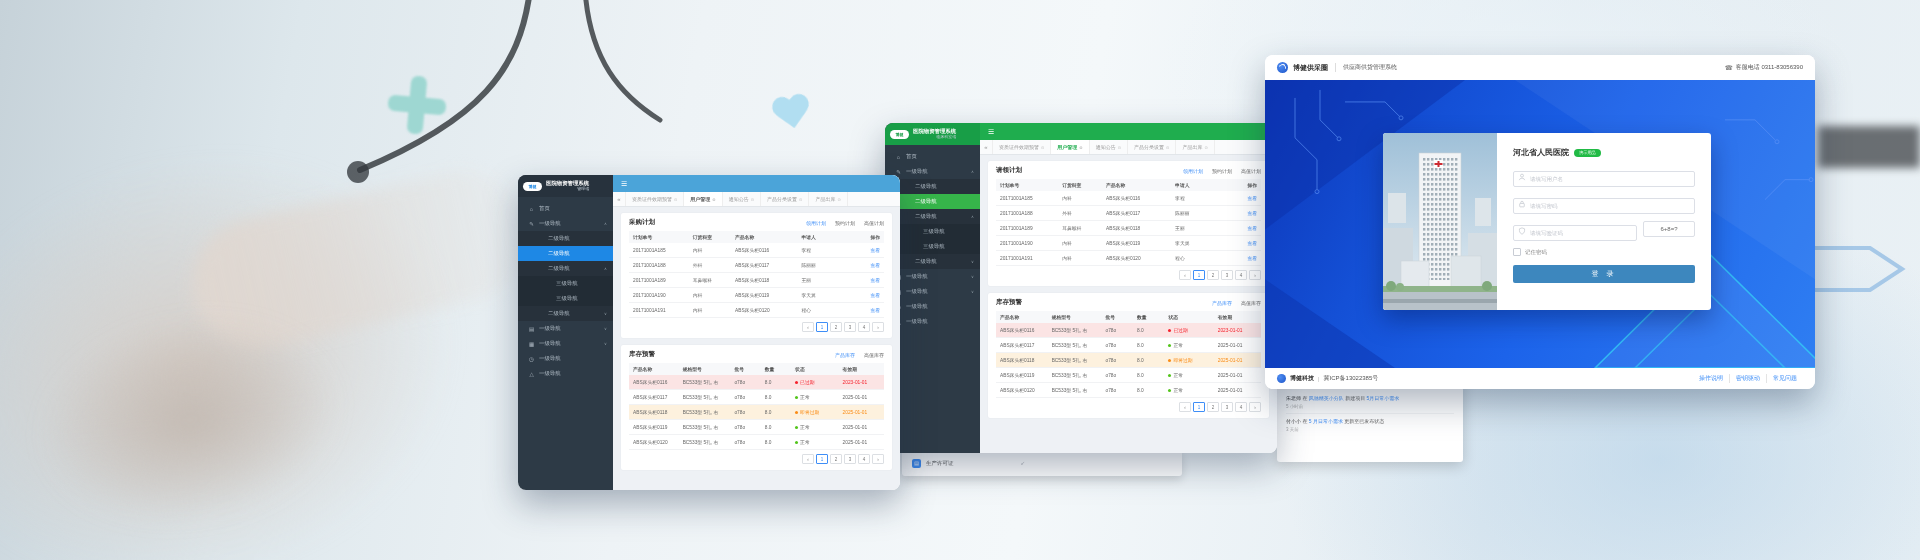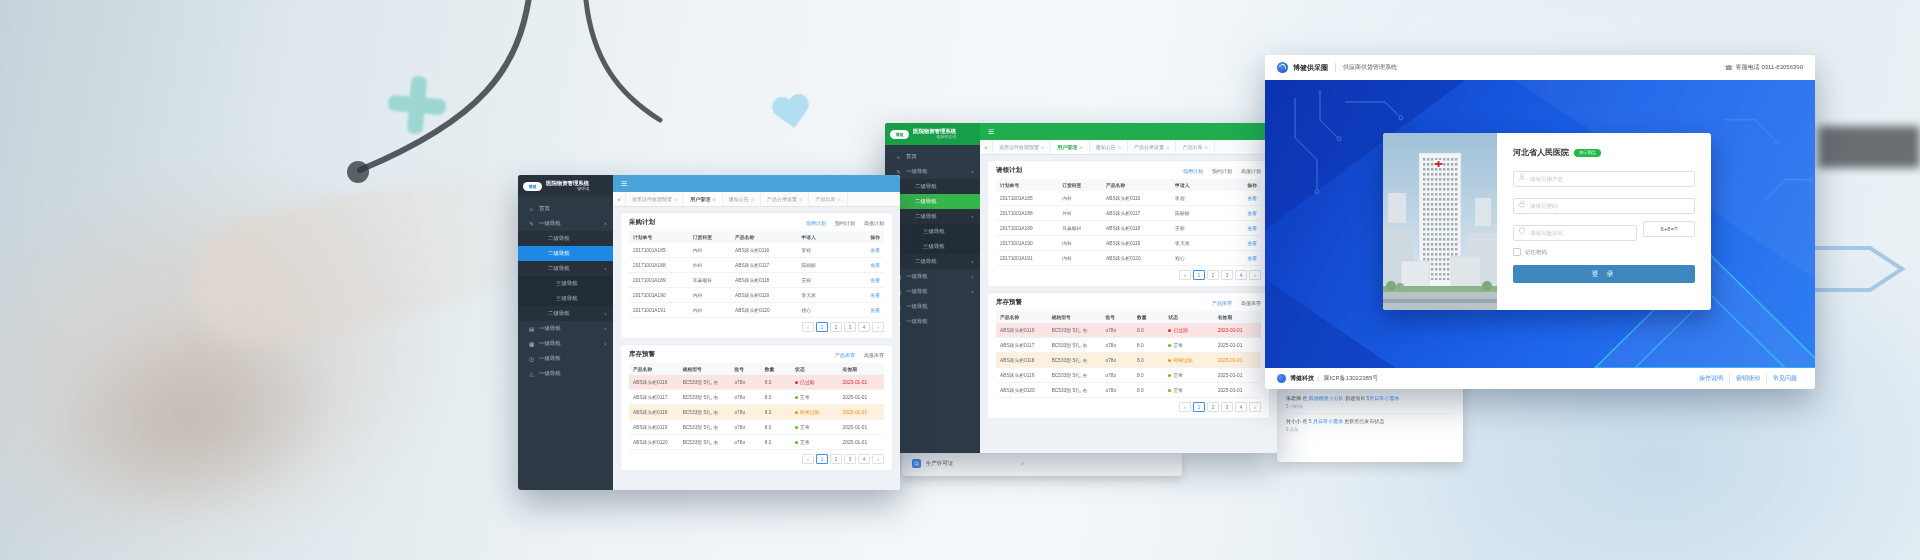--- a/index.html
+++ b/index.html
@@ -16,21 +16,21 @@
   .bg-bar{left:1818px;top:126px;width:102px;height:42px;background:#54585c;filter:blur(4px);opacity:.85;}
   .bg-cross{left:388px;top:76px;width:58px;height:58px;transform:rotate(5deg);opacity:.8;filter:blur(1px);}
   .bg-cross::before,.bg-cross::after{content:"";position:absolute;background:#8ed3cb;border-radius:7px;}
   .bg-cross::before{left:0;top:21px;width:58px;height:16px;}
   .bg-cross::after{left:21px;top:0;width:16px;height:58px;}
   .bg-heart{left:772px;top:96px;width:40px;height:36px;transform:rotate(-10deg);opacity:.95;filter:blur(.4px);}
   .bg-heart::before,.bg-heart::after{content:"";position:absolute;width:20px;height:32px;border-radius:10px 10px 0 0;background:#aeddf1;}
   .bg-heart::before{left:20px;transform:rotate(-45deg);transform-origin:0 100%;}
   .bg-heart::after{left:0;transform:rotate(45deg);transform-origin:100% 100%;}
   
-  .win{position:absolute;border-radius:3px;box-shadow:0 14px 34px rgba(25,45,75,.35);background:#fff;overflow:hidden;}
+  .win{position:absolute;border-radius:8px;box-shadow:0 14px 34px rgba(25,45,75,.35);background:#fff;overflow:hidden;}
   .dash{display:flex;}
   .sidebar{width:95px;flex:none;background:#2d3a46;color:#aeb9c3;display:flex;flex-direction:column;}
   .logo-row{height:22px;flex:none;display:flex;align-items:center;padding:0 5px;gap:4px;background:#27323d;}
   .theme-green .logo-row{background:#189e47;}
   .logo-pill{background:#fff;border-radius:6px;min-width:19px;height:9px;display:flex;align-items:center;justify-content:center;font-size:4px;color:#1e88e5;font-weight:bold;}
   .theme-green .logo-pill{color:#189e47;}
   .logo-title{font-size:5.4px;color:#fff;font-weight:bold;white-space:nowrap;line-height:1.3;}
   .logo-sub{font-size:4px;color:#c2cdd6;text-align:right;line-height:1.2;}
   .nav{flex:1;padding-top:4px;}
   .nav-item{height:15px;display:flex;align-items:center;font-size:5.4px;padding:0 6px 0 10px;gap:4px;cursor:pointer;white-space:nowrap;}

